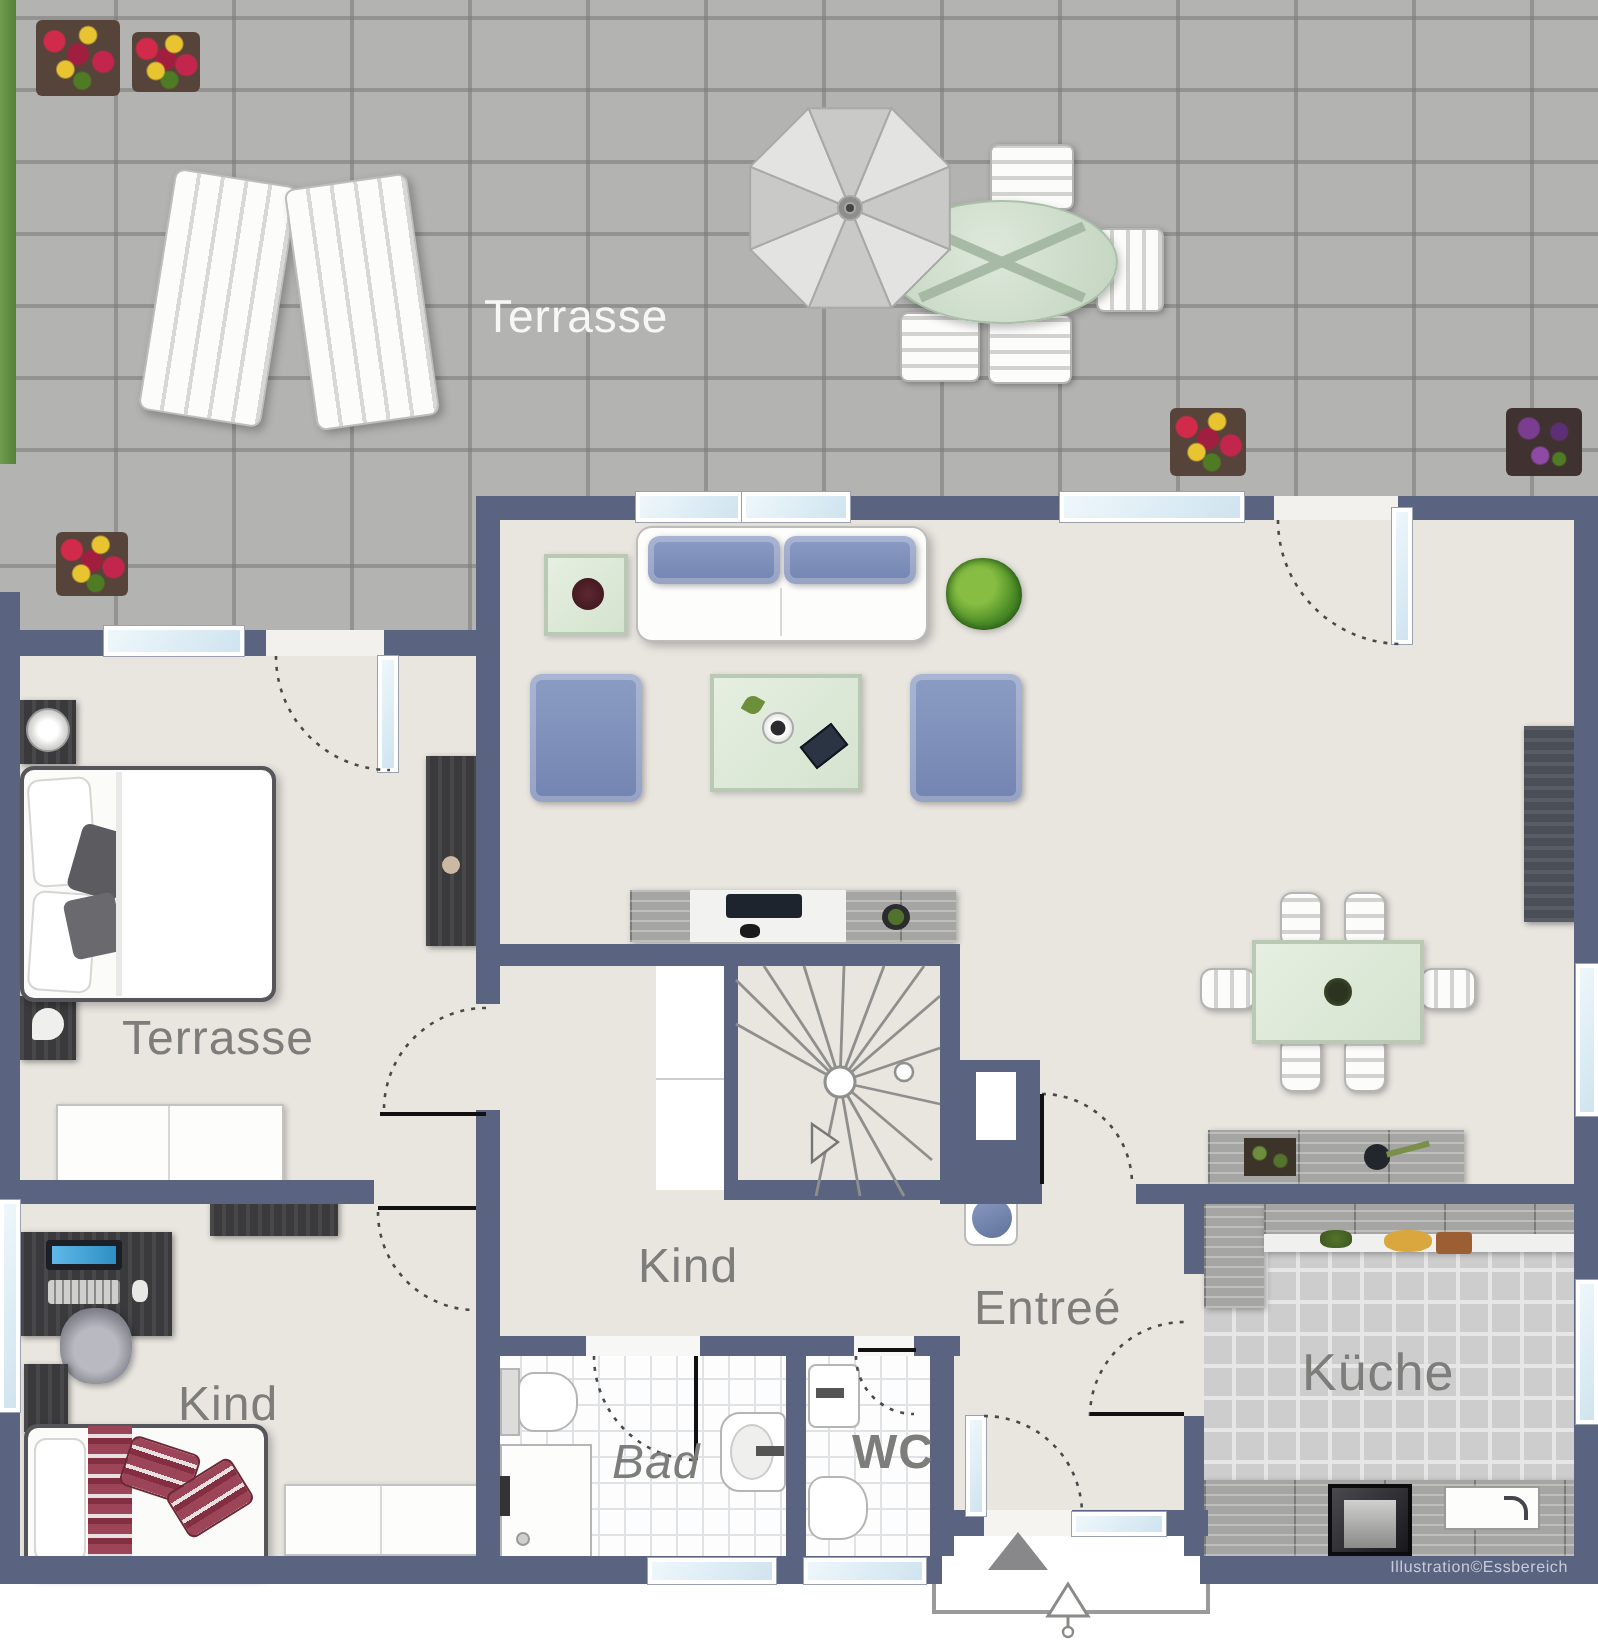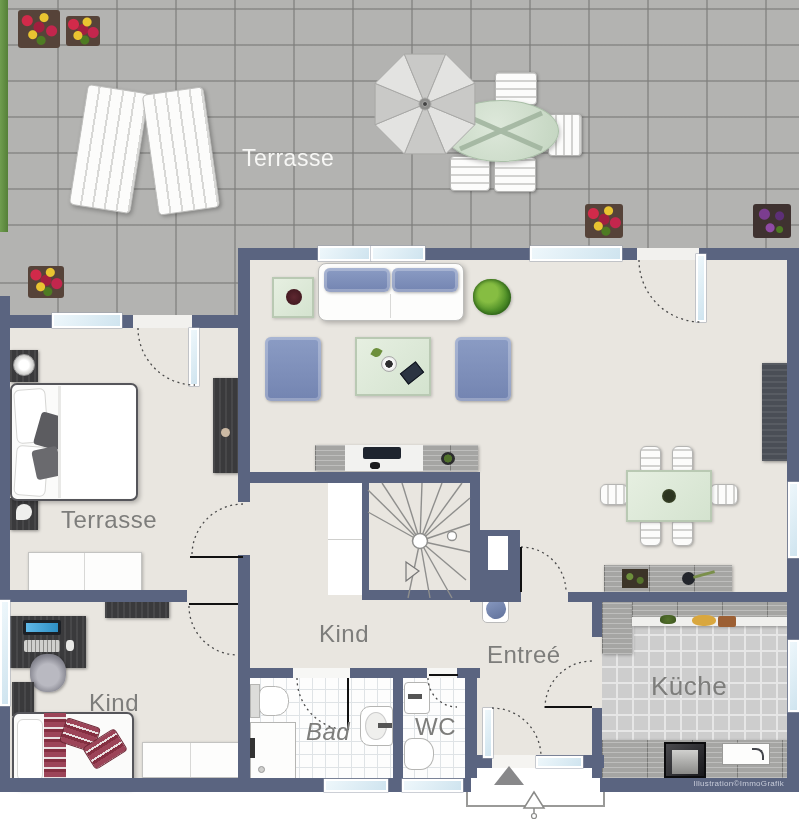--- a/index.html
+++ b/index.html
@@ -346,16 +346,16 @@
       <circle cx="534" cy="816" r="2.5" fill="#fff" stroke="#8a8a88" stroke-width="1.2"></circle>
     </g>
   </svg>
 
   <div class="label" style="left:242px;top:146px;color:#f7f7f5;font-size:23px;">Terrasse</div>
   <div class="label" style="left:61px;top:507px;">Terrasse</div>
   <div class="label" style="left:89px;top:657px;margin-top:33px;">Kind</div>
   <div class="label" style="left:319px;top:621px;">Kind</div>
   <div class="label" style="left:487px;top:642px;">Entreé</div>
   <div class="label" style="left:306px;top:719px;font-style:italic;">Bad</div>
-  <div class="label" style="left:415px;top:714px;">WC</div>
+  <div class="label" style="left:426px;top:714px;font-weight:bold;">WC</div>
   <div class="label" style="left:651px;top:672px;font-size:26px;">Küche</div>
-  <div class="label" style="left:560px;top:780px;width:224px;text-align:right;font-size:8px;letter-spacing:.3px;color:var(--credit_text);">Illustration©ImmoGrafik</div>
+  <div class="label" style="left:560px;top:780px;width:224px;text-align:right;font-size:8px;letter-spacing:.3px;color:var(--credit_text);">Illustration©Essbereich</div>
 </div>
 
 </body></html>

